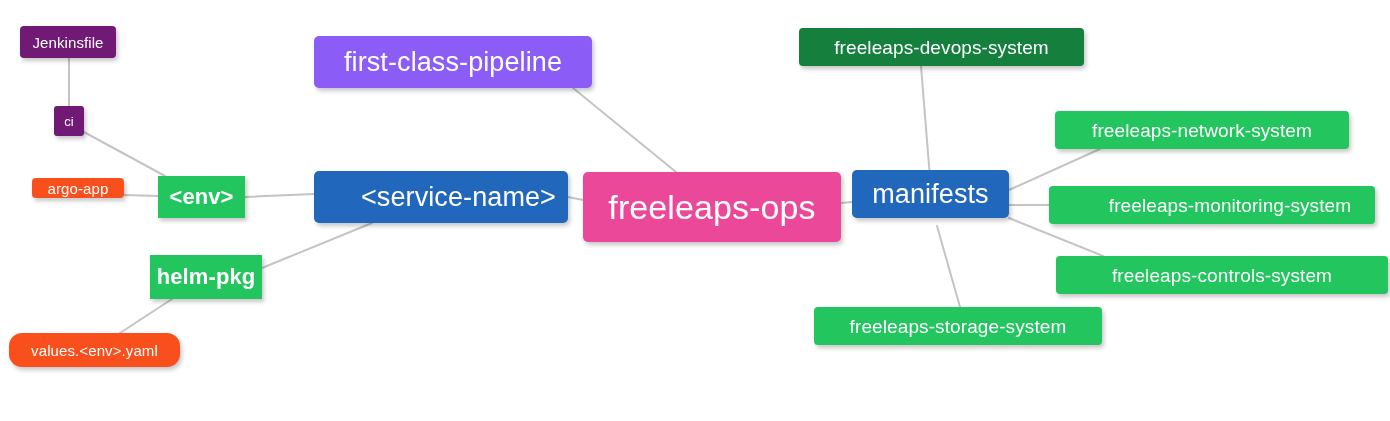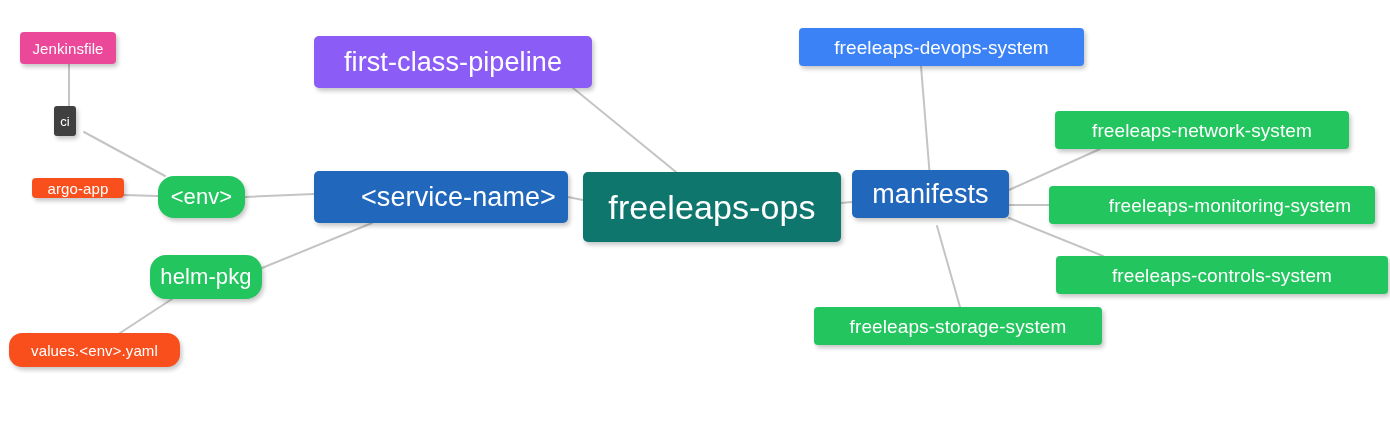--- a/index.html
+++ b/index.html
@@ -37,21 +37,21 @@
     border-radius: 4px;
     white-space: nowrap;
     box-shadow: 2px 3px 4px rgba(0,0,0,0.22);
     line-height: 1;
     letter-spacing: 0.1px;
     z-index: 2;
   }
   
   .tier-root   { font-size: 34px; border-radius: 5px; }
   .tier-branch { font-size: 27px; border-radius: 5px; }
-  .tier-sub    { font-size: 22px; border-radius: 16px; }
+  .tier-sub    { font-size: 22px; border-radius: 0; font-weight: bold; }
   .tier-leaf   { font-size: 19px; border-radius: 4px; }
   .tier-mini   { font-size: 15px; border-radius: 4px; }
   .tier-tiny   { font-size: 13px; border-radius: 3px; }
 </style>
 </head>
 <body>
 
 <div id="canvas">
   <svg id="edges" viewBox="0 0 1390 421" xmlns="http://www.w3.org/2000/svg">
       <line x1="573" y1="88" x2="676" y2="172" stroke="#C4C4C4" stroke-width="2" stroke-linecap="round"></line>
@@ -63,51 +63,51 @@
       <line x1="69" y1="58" x2="69" y2="106" stroke="#C4C4C4" stroke-width="2" stroke-linecap="round"></line>
       <line x1="372" y1="223" x2="262" y2="268" stroke="#C4C4C4" stroke-width="2" stroke-linecap="round"></line>
       <line x1="172" y1="299" x2="120" y2="333" stroke="#C4C4C4" stroke-width="2" stroke-linecap="round"></line>
       <line x1="930" y1="178" x2="921" y2="66" stroke="#C4C4C4" stroke-width="2" stroke-linecap="round"></line>
       <line x1="1009" y1="190" x2="1100" y2="149" stroke="#C4C4C4" stroke-width="2" stroke-linecap="round"></line>
       <line x1="1009" y1="205" x2="1049" y2="205" stroke="#C4C4C4" stroke-width="2" stroke-linecap="round"></line>
       <line x1="1009" y1="218" x2="1103" y2="256" stroke="#C4C4C4" stroke-width="2" stroke-linecap="round"></line>
       <line x1="937" y1="226" x2="960" y2="307" stroke="#C4C4C4" stroke-width="2" stroke-linecap="round"></line>
     </svg>
   <div id="node-layer">
-      <div class="node tier-root" style="left: 583px; top: 172px; width: 258px; height: 70px; background: #0f766e;">
+      <div class="node tier-root" style="left: 583px; top: 172px; width: 258px; height: 70px; background: #ec4899;">
         <span>freeleaps-ops</span>
       </div>
       <div class="node tier-branch" style="left: 314px; top: 36px; width: 278px; height: 52px; background: #8b5cf6;">
         <span>first-class-pipeline</span>
       </div>
       <div class="node tier-branch" style="left: 314px; top: 171px; width: 254px; height: 52px; background: rgb(33, 103, 188); padding-left: 35px;">
         <span>&lt;service-name&gt;</span>
       </div>
       <div class="node tier-branch" style="left: 852px; top: 170px; width: 157px; height: 48px; background: rgb(33, 103, 188);">
         <span>manifests</span>
       </div>
       <div class="node tier-sub" style="left: 158px; top: 176px; width: 87px; height: 42px; background: rgb(34, 197, 94);">
         <span>&lt;env&gt;</span>
       </div>
       <div class="node tier-sub" style="left: 150px; top: 255px; width: 112px; height: 44px; background: rgb(34, 197, 94);">
         <span>helm-pkg</span>
       </div>
-      <div class="node tier-mini" style="left: 20px; top: 32px; width: 96px; height: 32px; background: #ec4899; text-align: right;">
+      <div class="node tier-mini" style="left: 20px; top: 26px; width: 96px; height: 32px; background: #701a75; text-align: right;">
         <span>Jenkinsfile</span>
       </div>
-      <div class="node tier-tiny" style="left: 54px; top: 106px; width: 22px; height: 30px; background: #404040;">
+      <div class="node tier-tiny" style="left: 54px; top: 106px; width: 30px; height: 30px; background: #701a75;">
         <span>ci</span>
       </div>
       <div class="node tier-mini" style="left: 32px; top: 178px; width: 92px; height: 20px; background: rgb(249, 79, 28);">
         <span>argo-app</span>
       </div>
       <div class="node tier-mini" style="left: 9px; top: 333px; width: 171px; height: 34px; background: rgb(249, 79, 28); border-radius: 13px;">
         <span>values.&lt;env&gt;.yaml</span>
       </div>
-      <div class="node tier-leaf" style="left: 799px; top: 28px; width: 285px; height: 38px; background: #3b82f6;">
+      <div class="node tier-leaf" style="left: 799px; top: 28px; width: 285px; height: 38px; background: #15803d;">
         <span>freeleaps-devops-system</span>
       </div>
       <div class="node tier-leaf" style="left: 1055px; top: 111px; width: 294px; height: 38px; background: rgb(34, 197, 94);">
         <span>freeleaps-network-system</span>
       </div>
       <div class="node tier-leaf" style="left: 1049px; top: 186px; width: 326px; height: 38px; background: rgb(34, 197, 94); padding-left: 36px;">
         <span>freeleaps-monitoring-system</span>
       </div>
       <div class="node tier-leaf" style="left: 1056px; top: 256px; width: 332px; height: 38px; background: rgb(34, 197, 94);">
         <span>freeleaps-controls-system</span>

